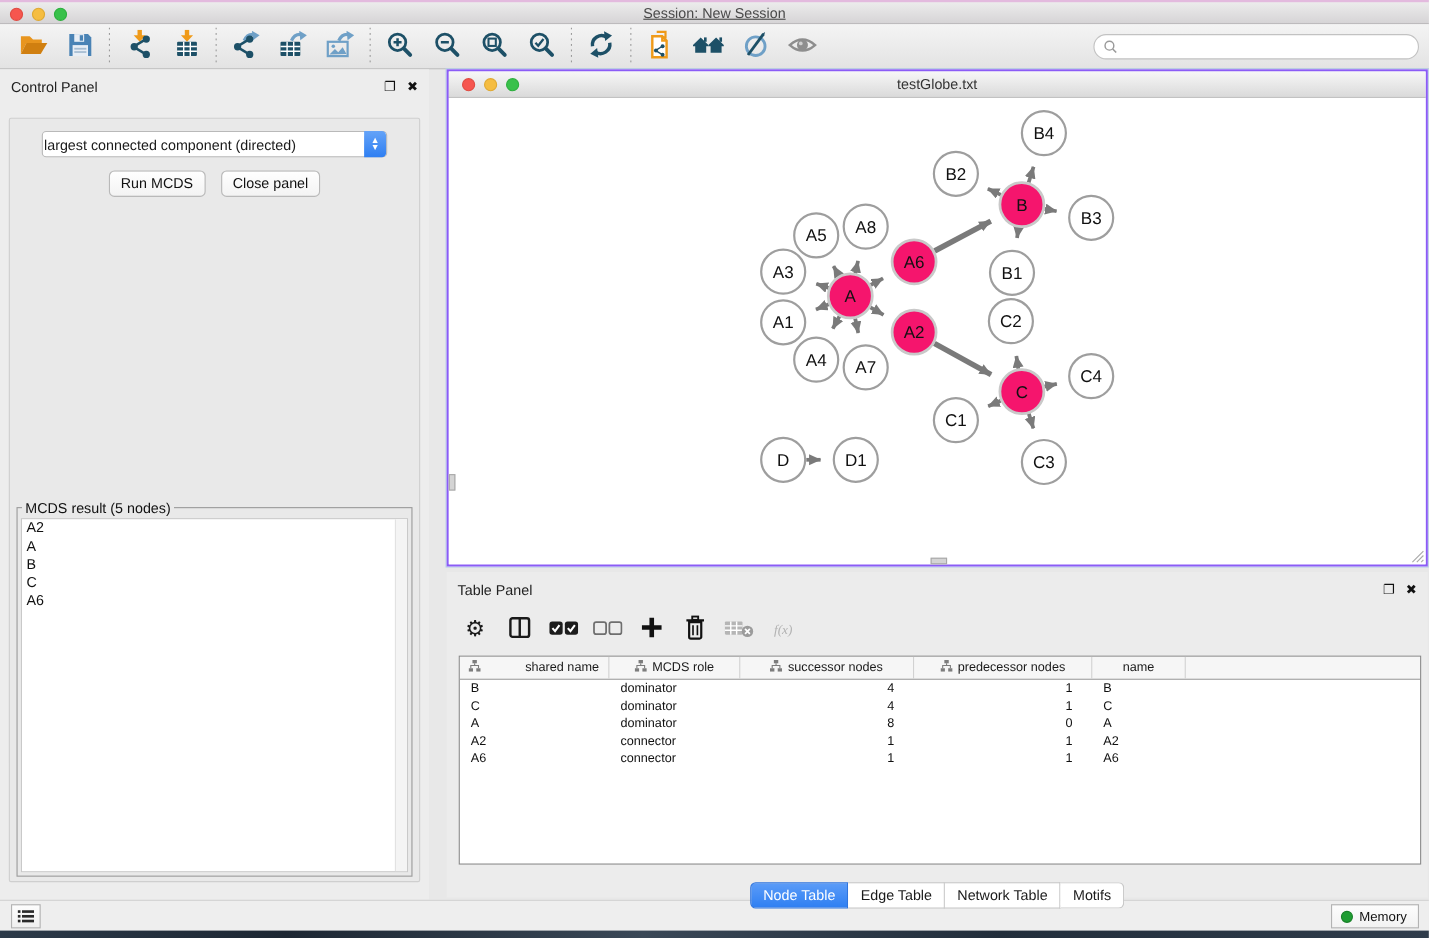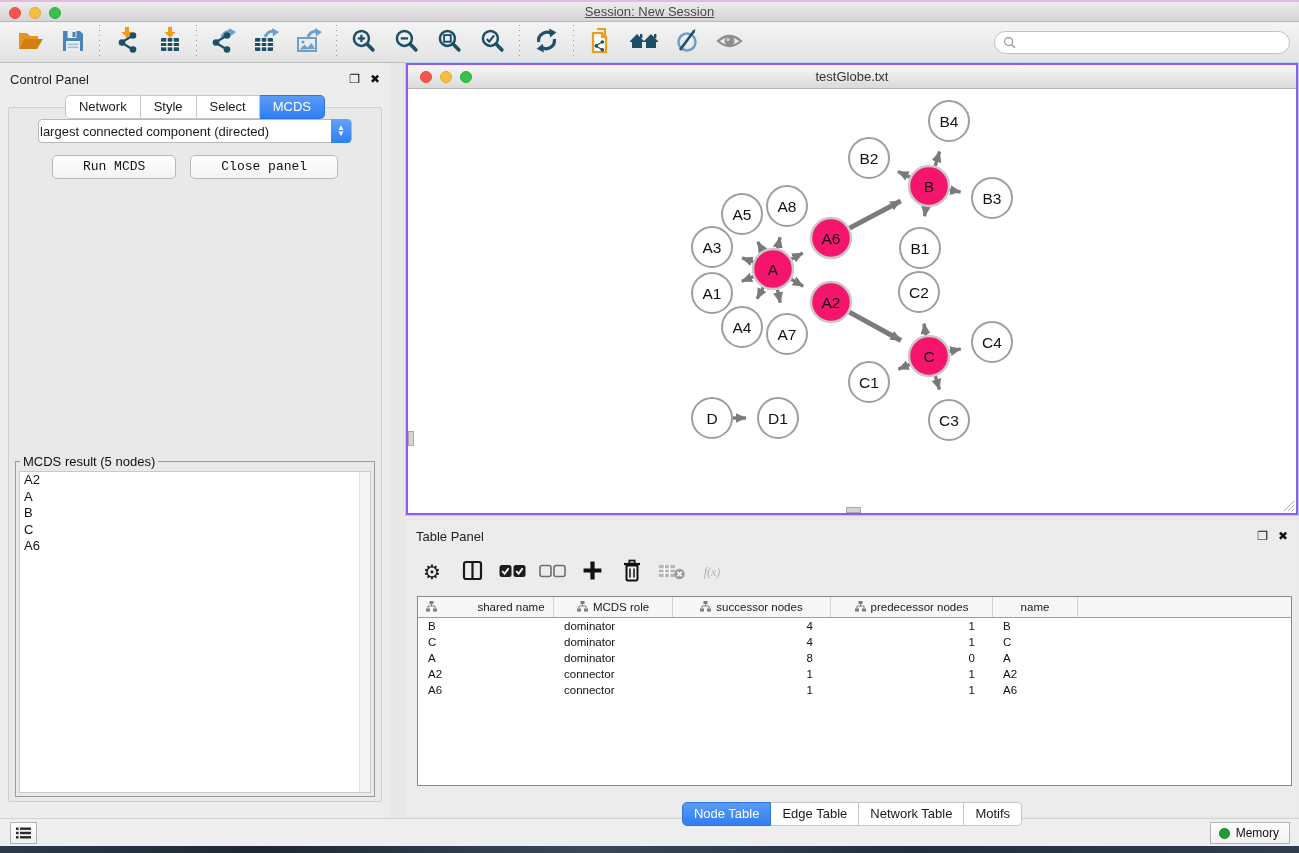--- a/index.html
+++ b/index.html
@@ -78,22 +78,22 @@
   }
   .dropdown .stepper {
     position:absolute; right:0; top:-1px; width:20px; height:24px;
     background:linear-gradient(#64a3f8,#2f7ff2); border-radius:0 4px 4px 0;
     display:flex; flex-direction:column; align-items:center; justify-content:center;
     color:#fff; font-size:8px; line-height:6px;
   }
   .cp-buttons { display:flex; justify-content:center; gap:14px; margin-top:12px; }
   .mac-btn {
     font-size:13px; background:linear-gradient(#ffffff,#f3f3f3); color:#111;
-    border:1px solid #b9b9b9; border-radius:5px; padding:3px 30px 4px; cursor:default;
-    font-family:Liberation Mono, monospace;
+    border:1px solid #b9b9b9; border-radius:5px; padding:3px 10px 4px; cursor:default;
+    font-family:Liberation Sans, sans-serif;
   }
   .result-group {
     position:absolute; left:6px; right:6px; top:346px; bottom:4px;
     border:1px solid #9a9a9a; margin:0; padding:0;
   }
   .result-group legend { font-size:13px; color:#111; margin-left:4px; padding:0 3px; }
   .result-list {
     position:absolute; left:3px; right:3px; top:2px; bottom:3px; background:#fff;
     border:1px solid #c9c9c9; overflow:hidden; font-size:13px;
   }
@@ -354,26 +354,20 @@
   </div>
 </div>
 
 <div class="control-panel">
   <div class="panel-head">
     <span>Control Panel</span>
     <span class="spacer"></span>
     <span class="panel-ico">❐</span>
     <span class="panel-ico">✖</span>
   </div>
-  <div class="seg-tabs" id="cp-tabs">
-      <button class="seg-tab">Network</button>
-      <button class="seg-tab">Style</button>
-      <button class="seg-tab">Select</button>
-      <button class="seg-tab active">MCDS</button>
-    </div>
   <div class="cp-body">
     <div class="dropdown">
       <span>largest connected component (directed)</span>
       <span class="stepper">
           <span>▲</span>
           <span>▼</span>
         </span>
     </div>
     <div class="cp-buttons">
       <button class="mac-btn">Run MCDS</button>

